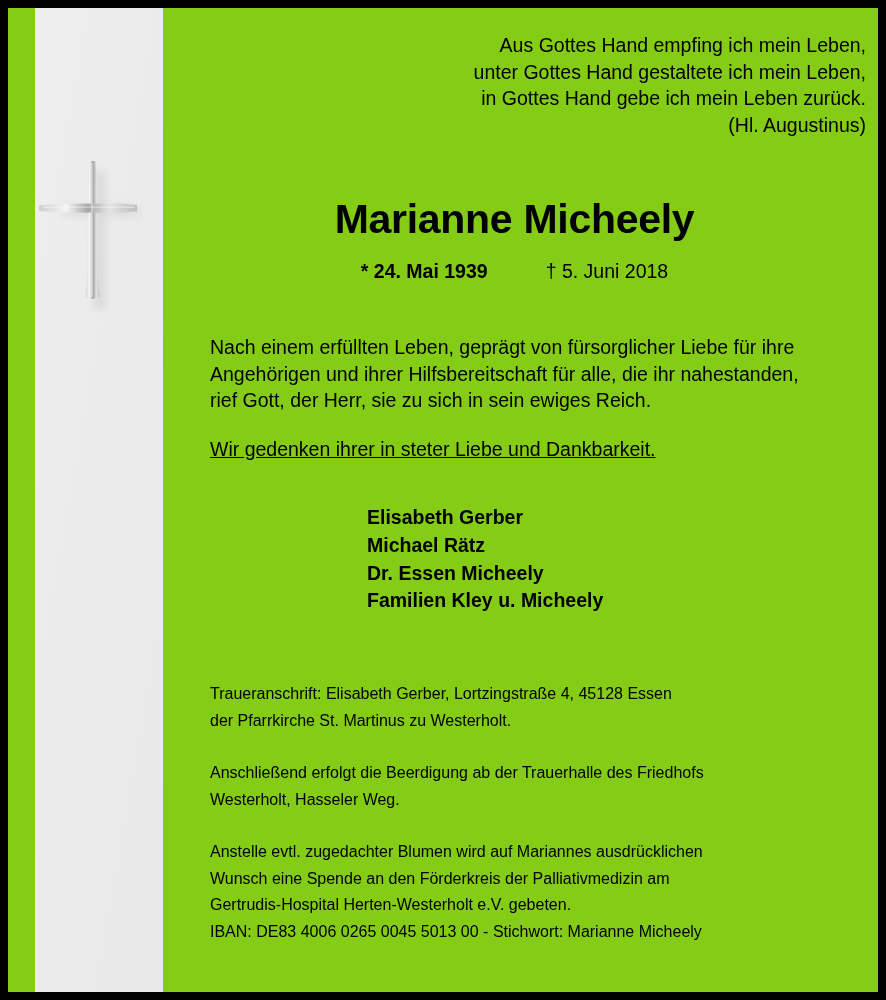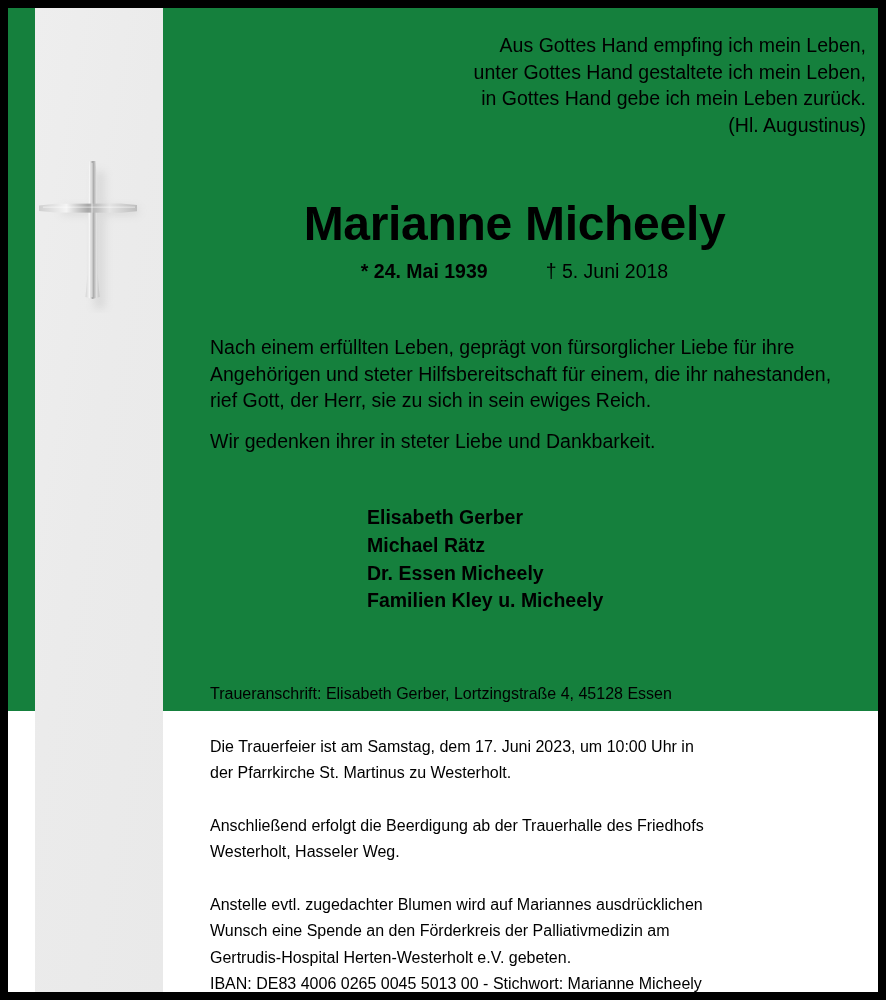--- a/index.html
+++ b/index.html
@@ -15,22 +15,22 @@
     width: 886px;
     height: 1000px;
     background: #ffffff;
     box-sizing: border-box;
     border: 8px solid #000000;
     overflow: hidden;
   }
   .inner {
     position: relative;
     width: 870px;
-    height: 703px;
-    background: #15803d;
+    height: 984px;
+    background: #84cc16;
   }
   
   .left-panel {
     position: absolute;
     left: 27px;
     top: 0;
     width: 128px;
     height: 984px;
     background: linear-gradient(100deg, #eeeeee 0%, #ebebeb 45%, #e9e9e9 100%);
   }
@@ -63,21 +63,21 @@
     line-height: 26.5px;
     color: #000000;
     white-space: nowrap;
   }
   .deceased-name {
     position: absolute;
     top: 188px;
     left: 0;
     width: 703px;
     text-align: center;
-    font-size: 48px;
+    font-size: 41px;
     font-weight: bold;
     letter-spacing: -0.3px;
     color: #000000;
   }
   .dates {
     position: absolute;
     top: 252px;
     left: 0;
     width: 703px;
     text-align: center;
@@ -88,21 +88,21 @@
   .body-block {
     position: absolute;
     left: 47px;
     top: 326px;
     width: 668px;
     font-size: 19.5px;
     line-height: 26.5px;
     color: #000000;
   }
   .body-block p { margin: 0; }
-  .body-block p.gap { margin-top: 14px; }
+  .body-block p.gap { margin-top: 22px; text-decoration: underline; }
   .mourners {
     position: absolute;
     left: 204px;
     top: 496px;
     font-size: 19.5px;
     font-weight: bold;
     line-height: 27.8px;
     color: #000000;
   }
   .mourners div { white-space: nowrap; }
@@ -172,35 +172,34 @@
       </div>
 
       <div class="deceased-name">Marianne Micheely</div>
 
       <div class="dates">
         <span class="birth">* 24. Mai 1939</span><span class="death">† 5. Juni 2018</span>
       </div>
 
       <div class="body-block">
         <p>Nach einem erfüllten Leben, geprägt von fürsorglicher Liebe für ihre</p>
-        <p>Angehörigen und steter Hilfsbereitschaft für einem, die ihr nahestanden,</p>
+        <p>Angehörigen und ihrer Hilfsbereitschaft für alle, die ihr nahestanden,</p>
         <p>rief Gott, der Herr, sie zu sich in sein ewiges Reich.</p>
         <p class="gap">Wir gedenken ihrer in steter Liebe und Dankbarkeit.</p>
       </div>
 
       <div class="mourners">
         <div>Elisabeth Gerber</div>
         <div>Michael Rätz</div>
         <div>Dr. Essen Micheely</div>
         <div>Familien Kley u. Micheely</div>
       </div>
 
       <div class="details">
         <p>Traueranschrift: Elisabeth Gerber, Lortzingstraße 4, 45128 Essen</p>
-        <p class="gap">Die Trauerfeier ist am Samstag, dem 17. Juni 2023, um 10:00 Uhr in</p>
         <p>der Pfarrkirche St. Martinus zu Westerholt.</p>
         <p class="gap">Anschließend erfolgt die Beerdigung ab der Trauerhalle des Friedhofs</p>
         <p>Westerholt, Hasseler Weg.</p>
         <p class="gap">Anstelle evtl. zugedachter Blumen wird auf Mariannes ausdrücklichen</p>
         <p>Wunsch eine Spende an den Förderkreis der Palliativmedizin am</p>
         <p>Gertrudis-Hospital Herten-Westerholt e.V. gebeten.</p>
         <p>IBAN: DE83 4006 0265 0045 5013 00 - Stichwort: Marianne Micheely</p>
       </div>
 
     </div>

